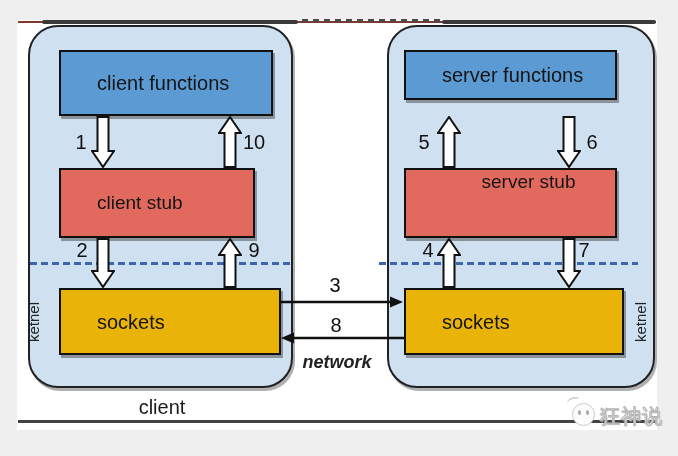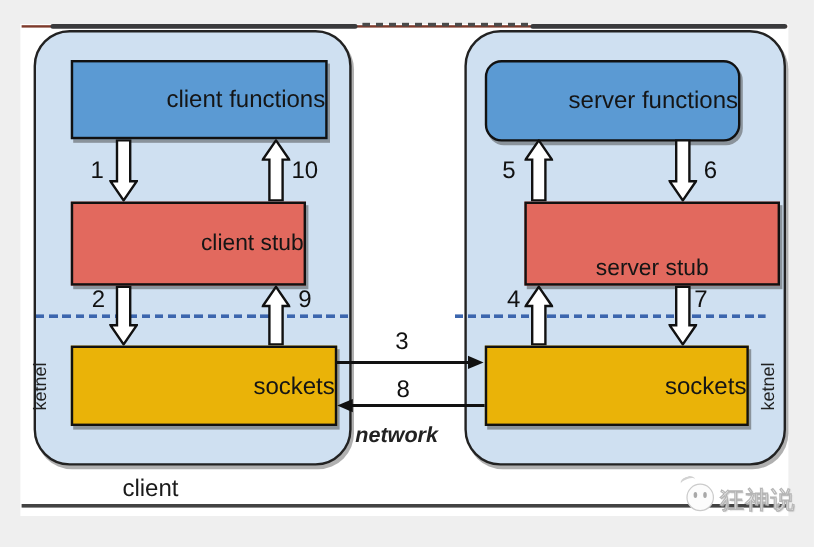--- a/index.html
+++ b/index.html
@@ -19,41 +19,41 @@
   .panel{position:absolute;top:25px;height:363px;background:#cfe0f1;border:2px solid #222;
     border-radius:30px;box-shadow:2px 3px 0 rgba(80,80,80,.45);}
   .panel.client{left:28px;width:265px;}
   .panel.server{left:387px;width:268px;}
   
   .dashed{position:absolute;top:262px;height:3px;
     background:repeating-linear-gradient(90deg,#3c66ae 0 7px,transparent 7px 11px);}
   .dashed.client{left:30px;width:261px;}
   .dashed.server{left:379px;width:259px;}
   
-  .box{position:absolute;border:2px solid #111;display:flex;align-items:center;justify-content:flex-end;
-    text-align:center;font-size:20px;line-height:24px;box-shadow:2px 3px 0 rgba(70,70,70,.5);}
+  .box{position:absolute;border:2px solid #111;display:flex;align-items:center;justify-content:flex-start;
+    text-align:center;font-size:20px;line-height:24px;box-shadow:2px 3px 0 rgba(70,70,70,.5);padding-left:36px;}
   .box.functions{background:#5b9ad3;}
   .box.stub{background:#e2695e;font-size:19px;}
   .box.sockets{background:#eab308;}
   .cf{left:59px;top:50px;width:214px;height:66px;}
-  .sf{left:404px;top:50px;width:213px;height:68px;border-radius:14px;}
+  .sf{left:404px;top:50px;width:213px;height:50px;}
   .cs{left:59px;top:168px;width:196px;height:70px;}
-  .ss{left:404px;top:168px;width:213px;height:70px;flex-direction:column;margin-left:33px;}
+  .ss{left:404px;top:168px;width:213px;height:70px;flex-direction:column;}
   .ck{left:59px;top:288px;width:222px;height:67px;}
   .sk{left:404px;top:288px;width:220px;height:67px;}
   
   .varrow{position:absolute;width:24px;}
   
   .step{position:absolute;width:26px;text-align:center;font-size:20px;line-height:21px;color:#111;}
   
   .harrow{position:absolute;width:124px;height:14px;}
-  .network{position:absolute;left:296px;top:352px;width:82px;
+  .network{position:absolute;left:296px;top:352px;width:82px;text-align:center;
     font-size:18px;font-style:italic;font-weight:600;color:#222;}
   
-  .caption{position:absolute;top:396px;width:120px;text-align:left;font-size:20px;color:#1a1a1a;}
+  .caption{position:absolute;top:396px;width:120px;text-align:center;font-size:20px;color:#1a1a1a;}
   .caption.client{left:102px;}
   .caption.server{left:452px;}
   .kernel{position:absolute;width:48px;height:16px;font-size:15px;color:#222;text-align:center;
     line-height:16px;transform:rotate(-90deg);}
   .kernel.left{left:10px;top:314px;}
   .kernel.right{left:617px;top:314px;}
   .bottom-line{position:absolute;left:18px;top:420px;width:638px;height:2.5px;background:#434343;}
   
   .wm{position:absolute;left:562px;top:394px;width:112px;height:38px;}
   .wm-crescent{position:absolute;left:5px;top:3px;width:13px;height:9px;border-top:2.5px solid #d2d2d2;

